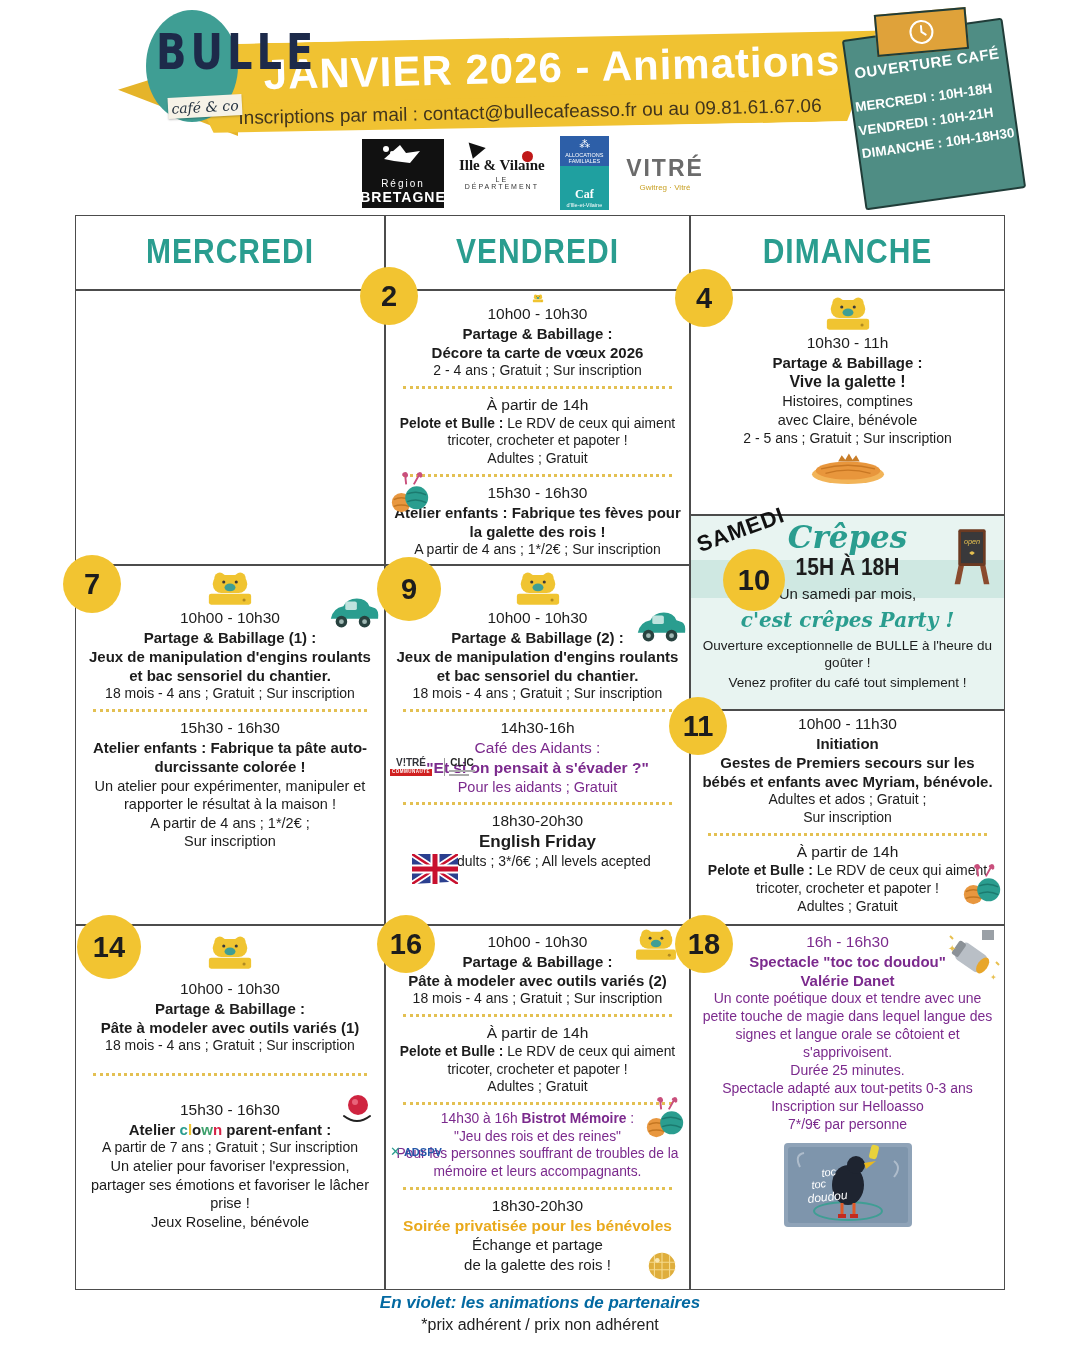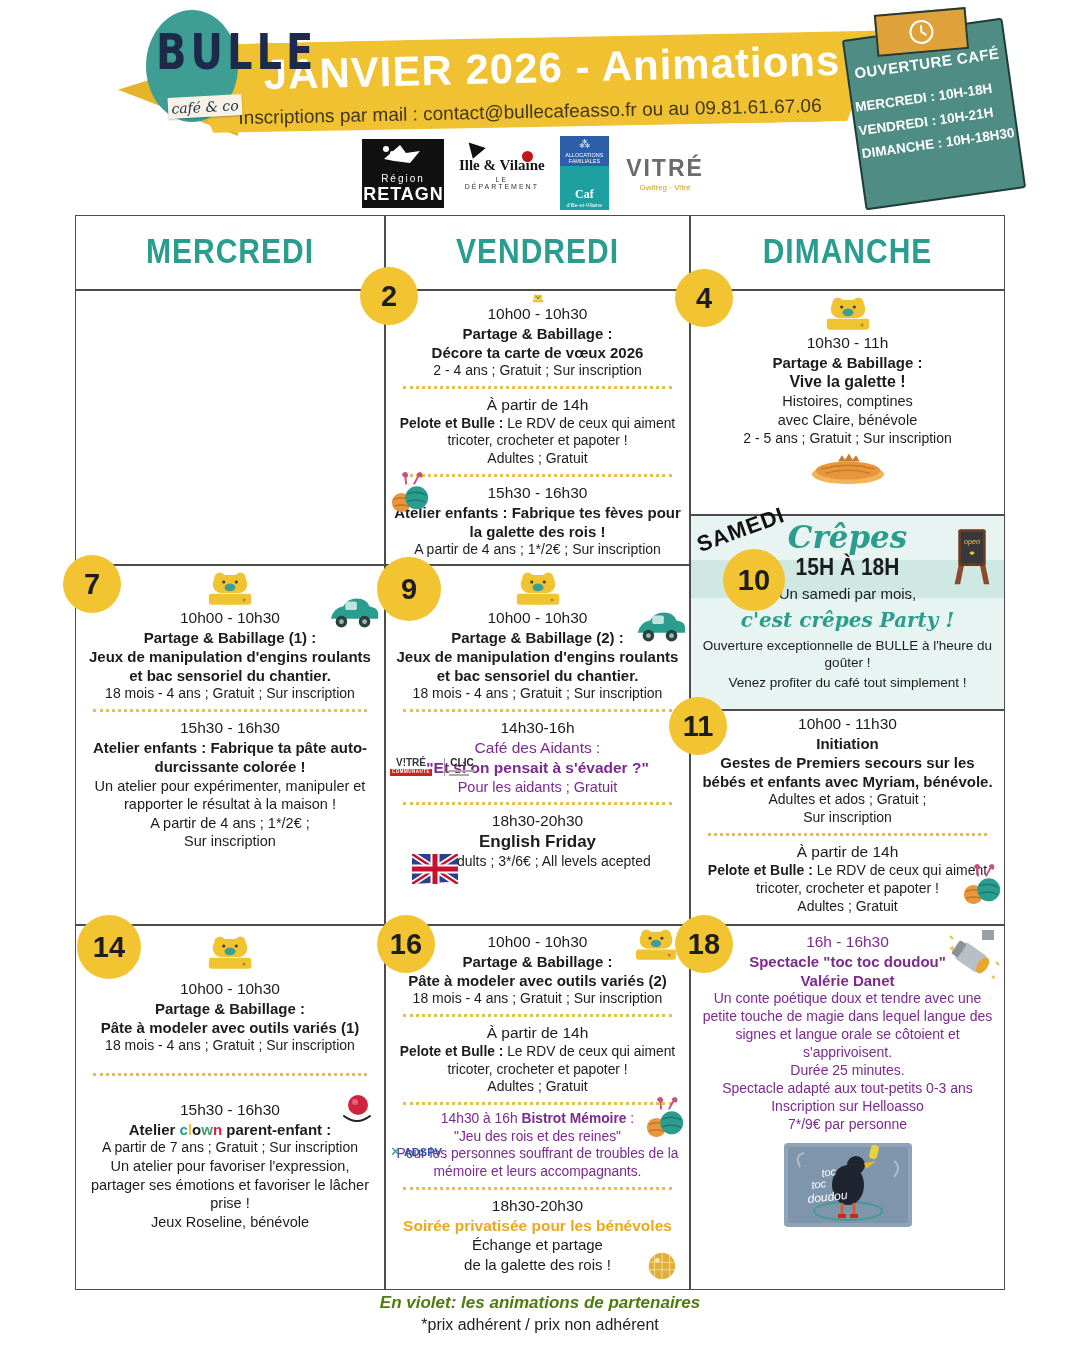--- a/index.html
+++ b/index.html
@@ -32,21 +32,21 @@
     border:2px solid #203c38;transform:rotate(3deg);display:flex;align-items:center;justify-content:center;}
   .hours-title{margin-top:24px;color:#fff;font-weight:bold;font-size:15px;letter-spacing:.5px;}
   .hours-lines{margin-top:14px;color:#fff;font-weight:bold;font-size:13.5px;line-height:1.75;white-space:nowrap;}
   
   .logo-row{position:absolute;left:362px;top:138px;width:345px;height:70px;display:flex;
     align-items:center;gap:14px;}
   .lg-bzh{width:82px;height:66px;background:#111;color:#fff;display:flex;flex-direction:column;
     align-items:center;justify-content:flex-end;padding-bottom:3px;position:relative;}
   .lg-bzh svg{position:absolute;top:4px;left:18px;}
   .lg-bzh .l1{font-size:10px;letter-spacing:2px;}
-  .lg-bzh .l2{font-size:18px;font-weight:bold;letter-spacing:1px;}
+  .lg-bzh .l2{font-size:14px;font-weight:bold;letter-spacing:1px;}
   .lg-iv{width:96px;text-align:center;position:relative;}
   .lg-iv .dot{position:absolute;left:64px;top:-6px;width:11px;height:11px;border-radius:50%;background:#c01818;}
   .lg-iv .chk{position:absolute;left:8px;top:-12px;width:0;height:0;
     border-left:9px solid transparent;border-right:9px solid transparent;border-top:14px solid #111;transform:rotate(18deg);}
   .lg-iv .l1{font-size:15px;font-weight:bold;font-family:"Liberation Serif",serif;color:#161616;}
   .lg-iv .l2{font-size:7px;letter-spacing:2px;color:#333;margin-top:2px;}
   .lg-caf{width:54px;text-align:center;}
   .lg-caf .top{background:#2d5fa8;color:#fff;font-size:5.5px;padding:2px 1px 1px;line-height:1.2;}
   .lg-caf .top .fig{font-size:11px;letter-spacing:-1px;}
   .lg-caf .bot{background:#1fa0a0;color:#fff;padding:1px 0 2px;}
@@ -103,21 +103,21 @@
   .mini-logos{position:absolute;left:4px;display:flex;gap:12px;align-items:flex-start;z-index:2;}
   .vitc{font-size:10px;font-weight:bold;color:#33343a;line-height:1;}
   .vitc .box{background:#d02020;color:#fff;font-size:4.5px;padding:1px 2px;margin-top:1px;letter-spacing:.5px;}
   .clic{font-size:10px;font-weight:bold;color:#222;border-left:1px solid #999;padding-left:4px;line-height:1;}
   .bar{height:2px;background:#aaa;margin-top:2px;}
   .adspv{display:flex;gap:3px;align-items:center;}
   .adspv .mark{color:#2a9d8f;font-size:13px;font-weight:bold;}
   .adspv .nm{color:#2456a8;font-weight:bold;font-size:11px;line-height:1;}
   .footer{position:absolute;left:75px;top:1292px;width:930px;text-align:center;line-height:1.25;}
   .f1{font-size:17px;font-weight:bold;font-style:italic;color:#111;}
-  .f2{font-size:17px;font-weight:bold;font-style:italic;color:#4d7c0f;}
+  .f2{font-size:17px;font-weight:bold;font-style:italic;color:#0369a1;}
   .f3{font-size:16px;color:#222;margin-top:2px;}
   .cl0{color:#2a9d8f;} .cl1{color:#f0c231;} .cl2{color:#1d1d1d;} .cl3{color:#3da06b;} .cl4{color:#d62246;}
   .tocimg{width:132px;height:92px;margin-top:4px;}
 </style>
 </head>
 <body>
 
 <div class="ribbon-tail"></div>
 <div class="banner-main">
   <span class="banner-title">JANVIER 2026 - Animations</span>

